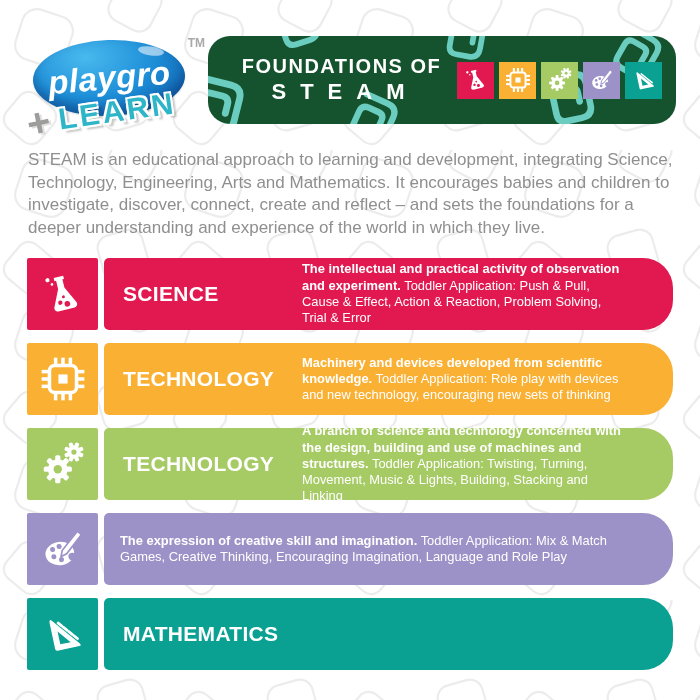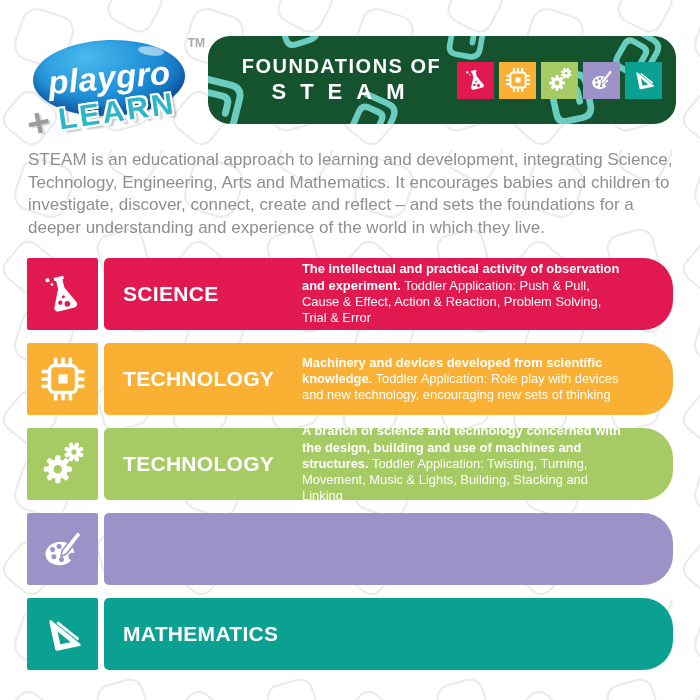--- a/index.html
+++ b/index.html
@@ -255,20 +255,21 @@
       <circle cx="32" cy="32" r="3.6" fill="#9C92C7"></circle>
       <circle cx="14" cy="23.5" r="2.4" fill="#9C92C7"></circle>
               <circle cx="20.5" cy="21.3" r="2.4" fill="#9C92C7"></circle>
       <circle cx="14.5" cy="30.5" r="2.4" fill="#9C92C7"></circle>
               <circle cx="21.5" cy="34" r="2.4" fill="#9C92C7"></circle>
       <path d="M39.5 8.5l3.6 3.6L27 29l-5.6 2L23 25.4z" fill="#fff" stroke="#9C92C7" stroke-width="1.6"></path>
     </g>
           </svg>
         </div>
       <div class="bar" style="background: rgb(156, 146, 199);">
+        <p class="desc"><b>The expression of creative skill and imagination.</b> <span>Toddler Application: Mix &amp; Match Games, Creative Thinking, Encouraging Imagination, Language and Role Play</span></p>
       </div>
     </section>
 
     <section class="row">
       <div class="tile" style="background: rgb(10, 161, 147);">
           <svg viewBox="0 0 48 48">
     <g transform="rotate(-12 24 24)" fill="#fff">
       <path fill-rule="evenodd" d="M15.6 8.6 L38 36.2 Q39.4 38.4 37 38.6 L15.6 38.6 Q13.6 38.5 13.6 36.6 L13.6 10.4 Q13.9 8 15.6 8.6 Z M19.4 20.6 L29.6 33.2 L19.4 33.2 Z"></path>
       <rect x="19.5" y="13.2" width="7" height="2.6" rx="1" transform="rotate(51 23 14.5)"></rect>
       <rect x="23.6" y="18.2" width="7" height="2.6" rx="1" transform="rotate(51 27.1 19.5)"></rect>

